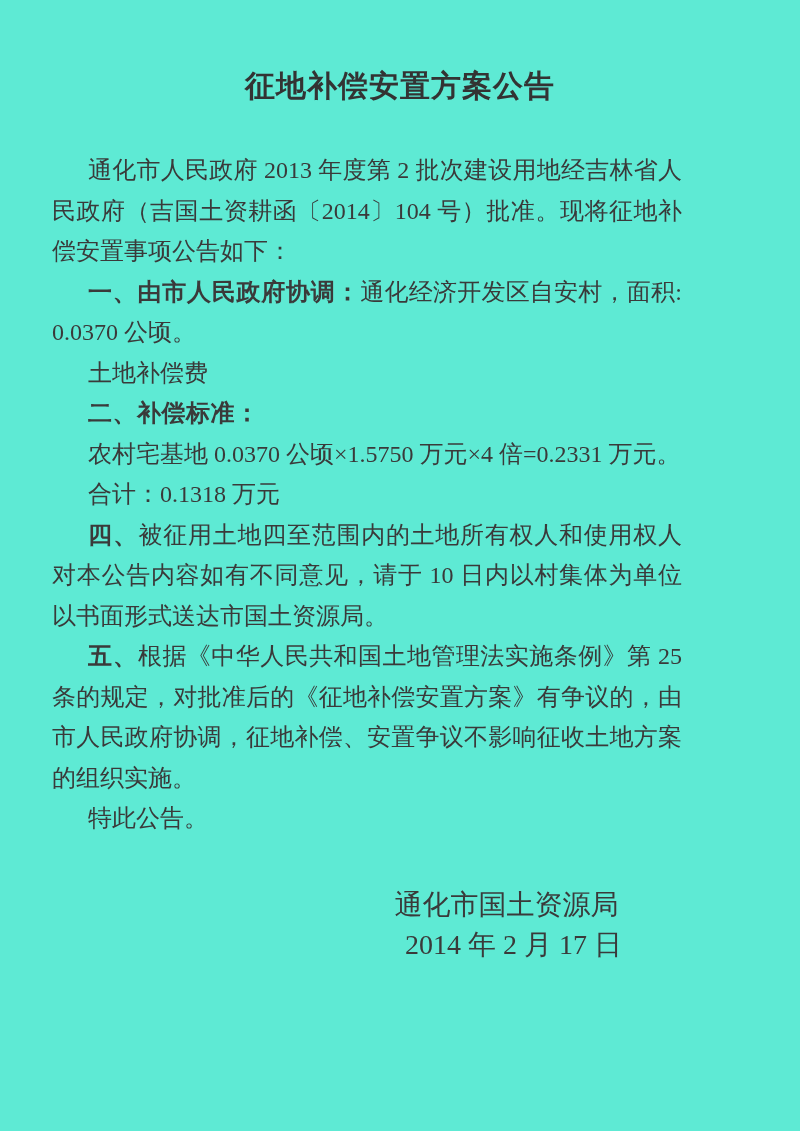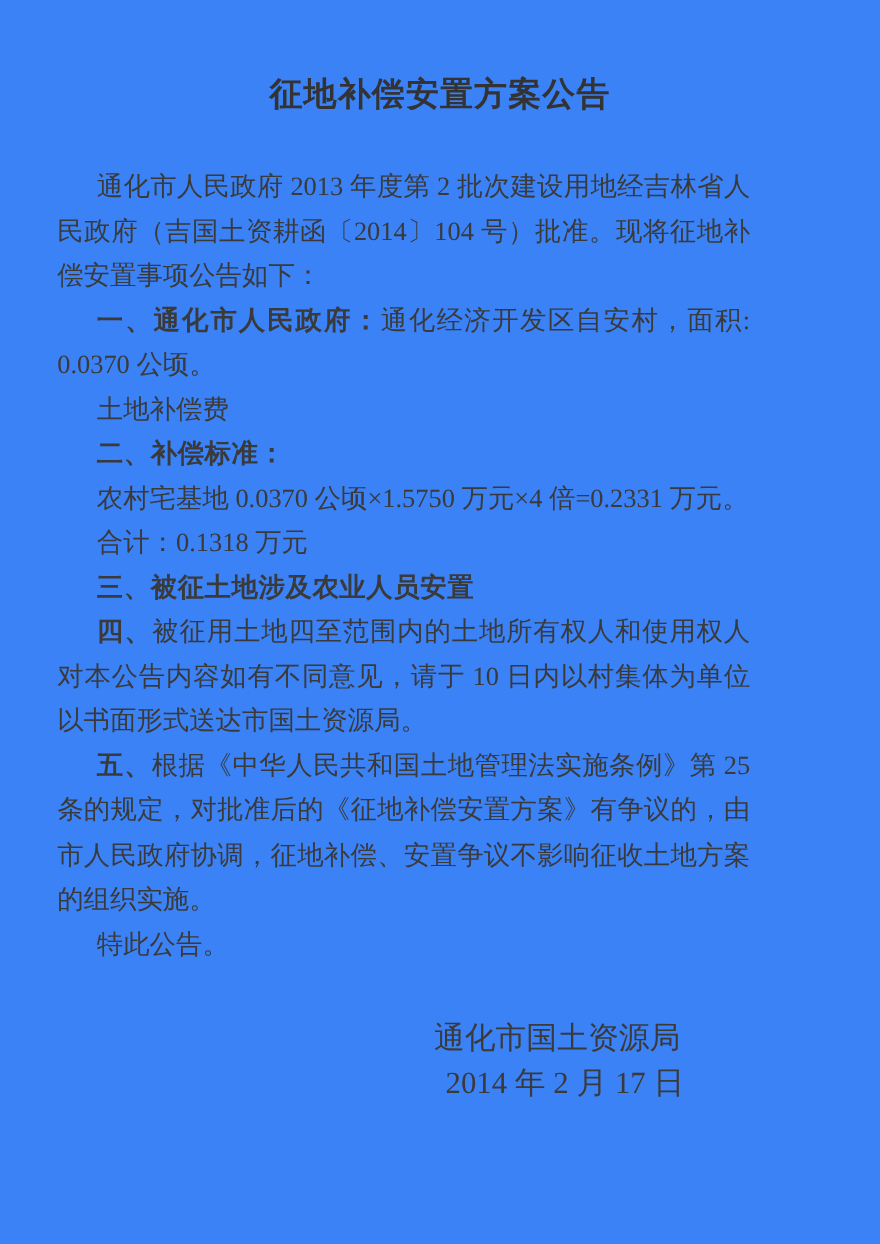--- a/index.html
+++ b/index.html
@@ -4,21 +4,21 @@
 <style>
   html, body {
     margin: 0;
     padding: 0;
     background: #ffffff;
   }
   .page {
     position: relative;
     width: 800px;
     height: 1131px;
-    background: #3b82f6;
+    background: #5eead4;
     overflow: hidden;
     font-family: "Liberation Serif", "DejaVu Serif", serif;
     color: #3a3a3a;
   }
   .doc-title {
     margin: 0;
     padding-top: 66px;
     text-align: center;
     font-size: 30px;
     line-height: 40px;
@@ -61,26 +61,25 @@
 </style>
 </head>
 <body>
 
 <div class="page">
 
   <h1 class="doc-title">征地补偿安置方案公告</h1>
 
   <div class="content">
     <p><strong></strong><span>通化市人民政府 2013 年度第 2 批次建设用地经吉林省人民政府（吉国土资耕函〔2014〕104 号）批准。现将征地补偿安置事项公告如下：</span></p>
-    <p><strong>一、通化市人民政府：</strong><span>通化经济开发区自安村，面积: 0.0370 公顷。</span></p>
+    <p><strong>一、由市人民政府协调：</strong><span>通化经济开发区自安村，面积: 0.0370 公顷。</span></p>
     <p><strong></strong><span>土地补偿费</span></p>
     <p><strong>二、补偿标准：</strong><span></span></p>
     <p><strong></strong><span>农村宅基地 0.0370 公顷×1.5750 万元×4 倍=0.2331 万元。</span></p>
     <p><strong></strong><span>合计：0.1318 万元</span></p>
-    <p><strong>三、被征土地涉及农业人员安置</strong><span></span></p>
     <p><strong>四、</strong><span>被征用土地四至范围内的土地所有权人和使用权人对本公告内容如有不同意见，请于 10 日内以村集体为单位以书面形式送达市国土资源局。</span></p>
     <p><strong>五、</strong><span>根据《中华人民共和国土地管理法实施条例》第 25 条的规定，对批准后的《征地补偿安置方案》有争议的，由市人民政府协调，征地补偿、安置争议不影响征收土地方案的组织实施。</span></p>
     <p><strong></strong><span>特此公告。</span></p>
   </div>
 
   <div class="signature">
     <div class="sig-issuer">通化市国土资源局</div>
     <div class="sig-date">2014 年 2 月 17 日</div>
   </div>
 

